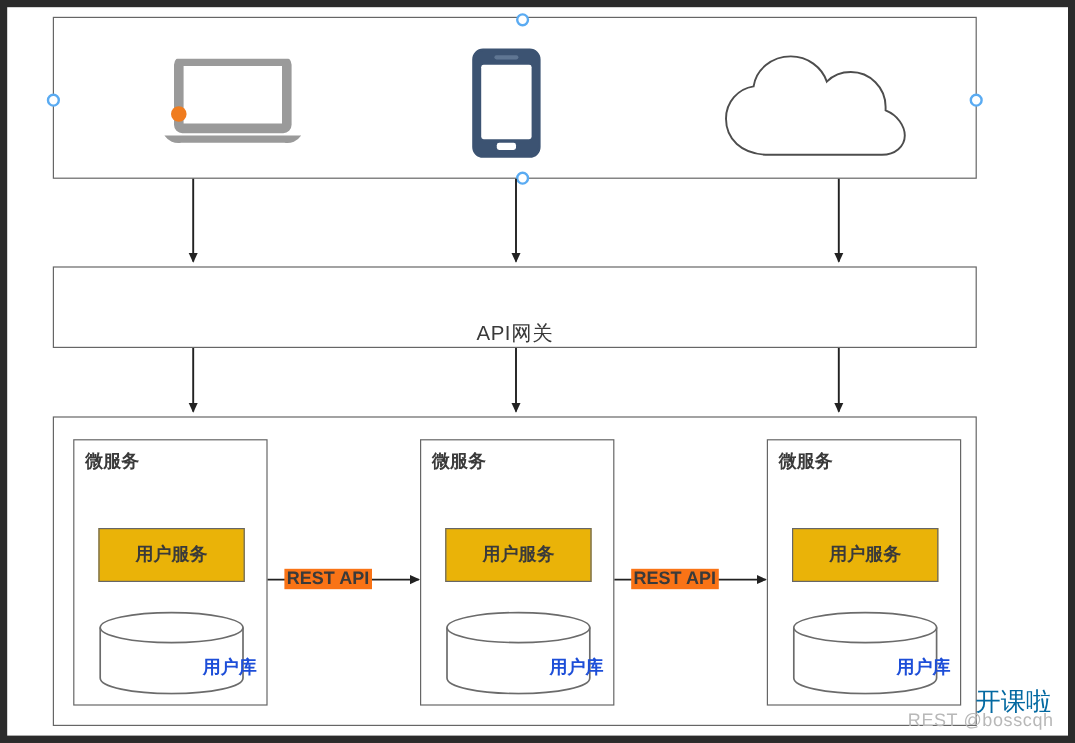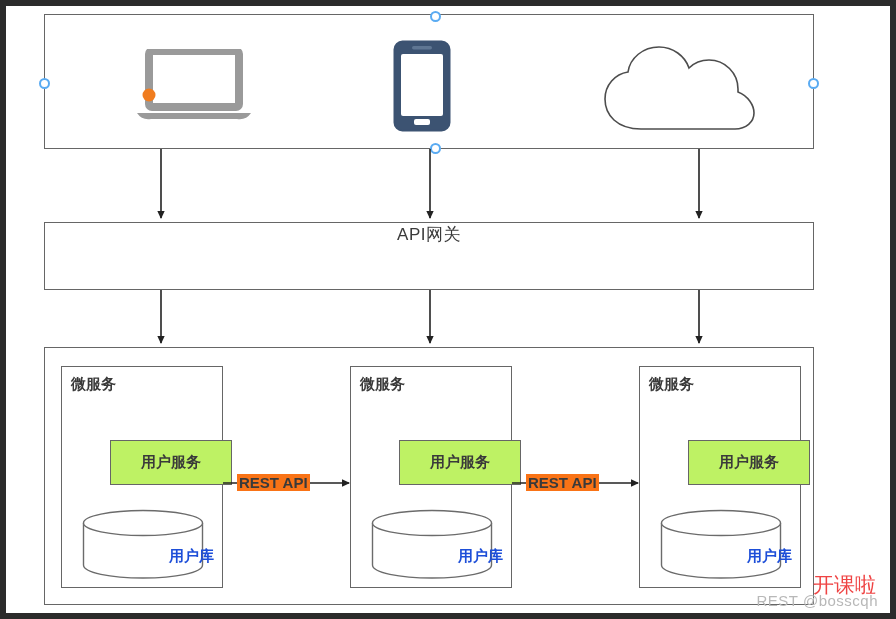--- a/index.html
+++ b/index.html
@@ -38,21 +38,21 @@
     width: 770px;
     height: 135px;
   }
   
   #gateway-box {
     left: 38px;
     top: 216px;
     width: 770px;
     height: 68px;
     display: flex;
-    align-items: flex-start;
+    align-items: flex-end;
     justify-content: center;
   }
   #gateway-label {
     font-size: 17px;
     color: #3a3a3a;
     letter-spacing: 0.5px;
   }
   
   #services-box {
     left: 38px;
@@ -86,22 +86,21 @@
     top: 73px;
     width: 122px;
     height: 45px;
     border: 1.5px solid #666666;
     box-sizing: border-box;
     display: flex;
     align-items: center;
     justify-content: center;
     font-size: 15px;
     color: #3a3a3a;
-    background: #bef264;
-    margin-left: 28px;
+    background: #eab308;
   }
   
   .db {
     position: absolute;
     left: 20px;
     top: 142px;
     width: 122px;
     height: 70px;
   }
   .db svg { display: block; }
@@ -150,21 +149,21 @@
     font-size: 15px;
     color: #b8b8b8;
     letter-spacing: 0.5px;
     white-space: nowrap;
   }
   #watermark-cn {
     position: absolute;
     right: 14px;
     bottom: 14px;
     font-size: 21px;
-    color: #ef4444;
+    color: #0369a1;
     white-space: nowrap;
   }
 </style>
 </head>
 <body>
 
 <div id="screen">
   <div id="canvas">
 
     <div class="box" id="clients-box">

